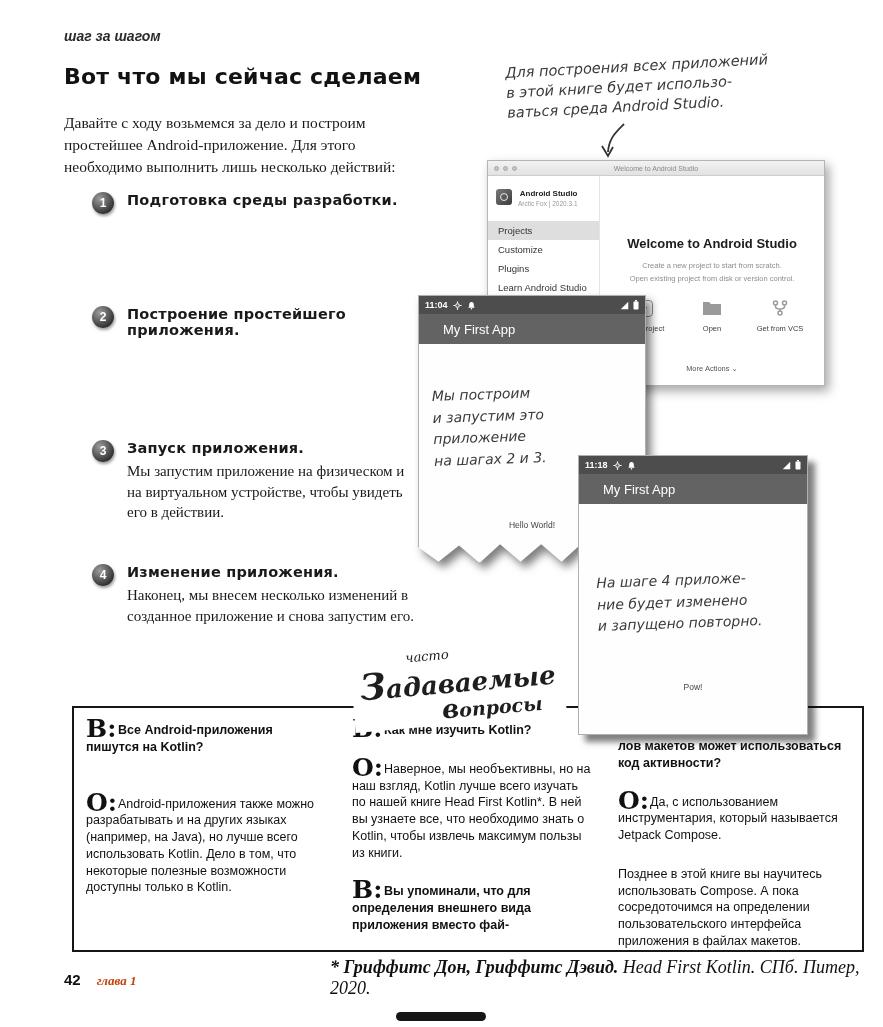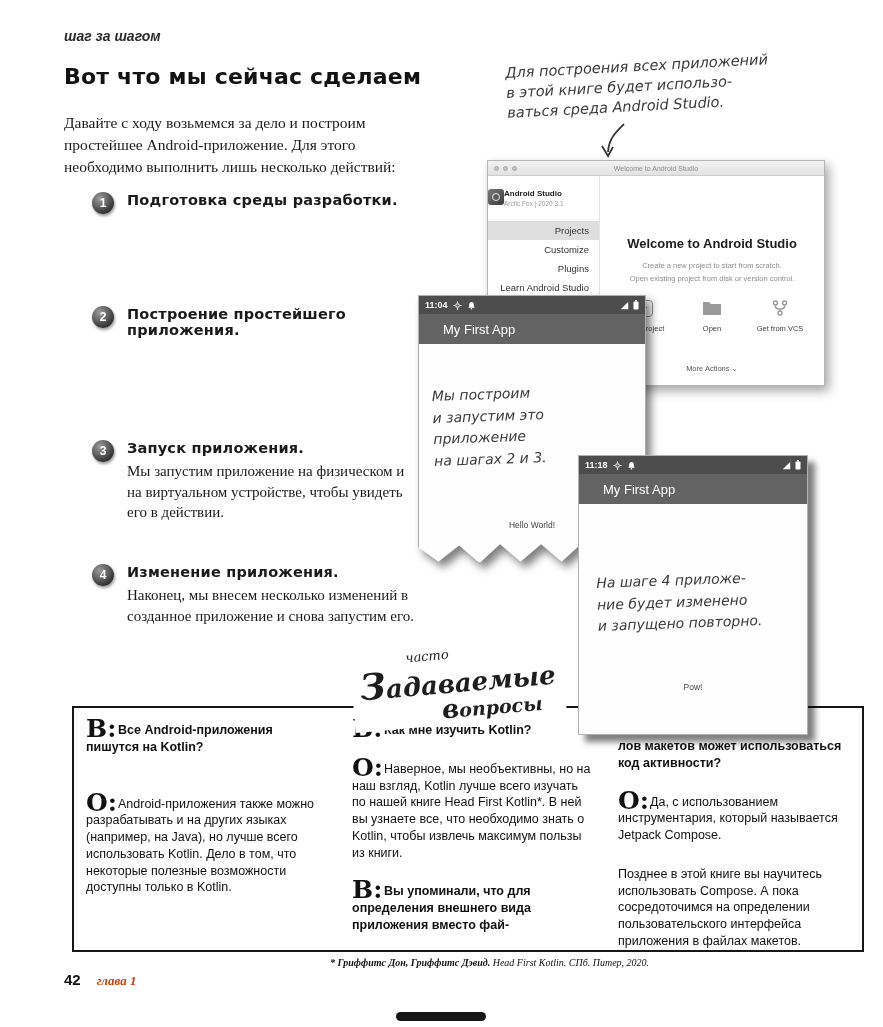--- a/index.html
+++ b/index.html
@@ -28,26 +28,26 @@
 
   
   .studio-window { left:487px; top:160px; width:338px; height:226px; background:#fff; border:1px solid #b5b5b5;
     box-shadow:4px 5px 10px rgba(0,0,0,0.35); z-index:1; }
   .titlebar { height:15px; background:linear-gradient(#f2f2f2,#e2e2e2); border-bottom:1px solid #ccc; position:relative; display:flex; align-items:center; }
   .dots { position:absolute; left:6px; display:flex; gap:4px; }
   .dot { width:5px; height:5px; border-radius:50%; background:#c4c4c4; border:1px solid #aaa; }
   .titlebar-text { width:100%; text-align:center; font:7px "Liberation Sans", sans-serif; color:#8a8a8a; }
   .studio-body { display:flex; height:209px; }
   .studio-sidebar { width:112px; border-right:1px solid #e4e4e4; padding-top:13px; }
-  .studio-brand { display:flex; padding:0 0; align-items:flex-start; }
+  .studio-brand { display:flex; gap:6px; padding:0 8px; align-items:flex-start;text-align:right; }
   .studio-logo { width:16px; height:16px; border-radius:3px; background:linear-gradient(135deg,#7b7b7b,#3a3a3a); position:relative; flex:0 0 16px; }
   .studio-logo::after { content:""; position:absolute; left:4px; top:4px; width:6px; height:6px; border-radius:50%; border:1.5px solid #e8e8e8; }
   .brand-name { font:bold 8px "Liberation Sans", sans-serif; color:#222; }
   .brand-version { font:6.5px "Liberation Sans", sans-serif; color:#9a9a9a; margin-top:2px; }
-  .studio-nav { margin-top:14px;text-align:right; }
+  .studio-nav { margin-top:14px; }
   .studio-nav-item { font:9.5px "Liberation Sans", sans-serif; color:#333; padding:4px 10px; cursor:default; }
   .studio-nav-item.selected { background:#dedede; }
   .studio-main { flex:1; position:relative; font-family:"Liberation Sans", sans-serif; }
   .welcome-heading { position:absolute; top:60px; width:100%; text-align:center; font-weight:bold; font-size:13px; color:#1c1c1c; }
   .welcome-sub { position:absolute; top:84px; width:100%; text-align:center; font-size:7.5px; color:#8d8d8d; line-height:1.7; }
   .studio-actions { position:absolute; top:122px; width:100%; display:flex; justify-content:center; gap:14px; }
   .studio-action { width:54px; display:flex; flex-direction:column; align-items:center; gap:6px; }
   .action-icon { width:20px; height:20px; display:flex; align-items:center; justify-content:center; }
   .plus-box { width:17px; height:17px; border:1.5px solid #8f8f8f; border-radius:4px; color:#8f8f8f;
     font:bold 12px "Liberation Sans", sans-serif; display:flex; align-items:center; justify-content:center; }
@@ -85,21 +85,21 @@
   .c1 { left:86px; top:722px; width:240px; }
   .c2 { left:352px; top:722px; width:240px; }
   .c3 { left:618px; top:738px; width:234px; }
   .qa { position:relative; }
   .qa-letter { position:absolute; left:0; top:-6px; font-family:"DejaVu Serif", serif; font-weight:bold; font-size:25px; line-height:1; }
   .qa-text { text-indent:32px; }
   .qa.q .qa-text, .q-cont { font-weight:bold; }
   .mb-lg { margin-bottom:40px; }
   .mb-md { margin-bottom:22px; }
 
-  .footnote { left:330px; top:957px; font-size:10px; font-style:italic; color:#111; }
+  .footnote { left:330px; top:957px; font-size:18px; font-style:italic; color:#111; }
   .footnote b { font-weight:bold; }
   .footer { left:64px; top:971px; display:flex; gap:16px; align-items:baseline; }
   .page-num { font:bold 15px "Liberation Sans", sans-serif; color:#111; }
   .chapter { font-family:"Liberation Serif", serif; font-style:italic; font-weight:bold; font-size:13px; color:#c2410c; }
   .home-indicator { left:396px; top:1012px; width:90px; height:9px; border-radius:5px; background:#161616; }
 </style>
 </head>
 <body>
 
 <div class="page">

